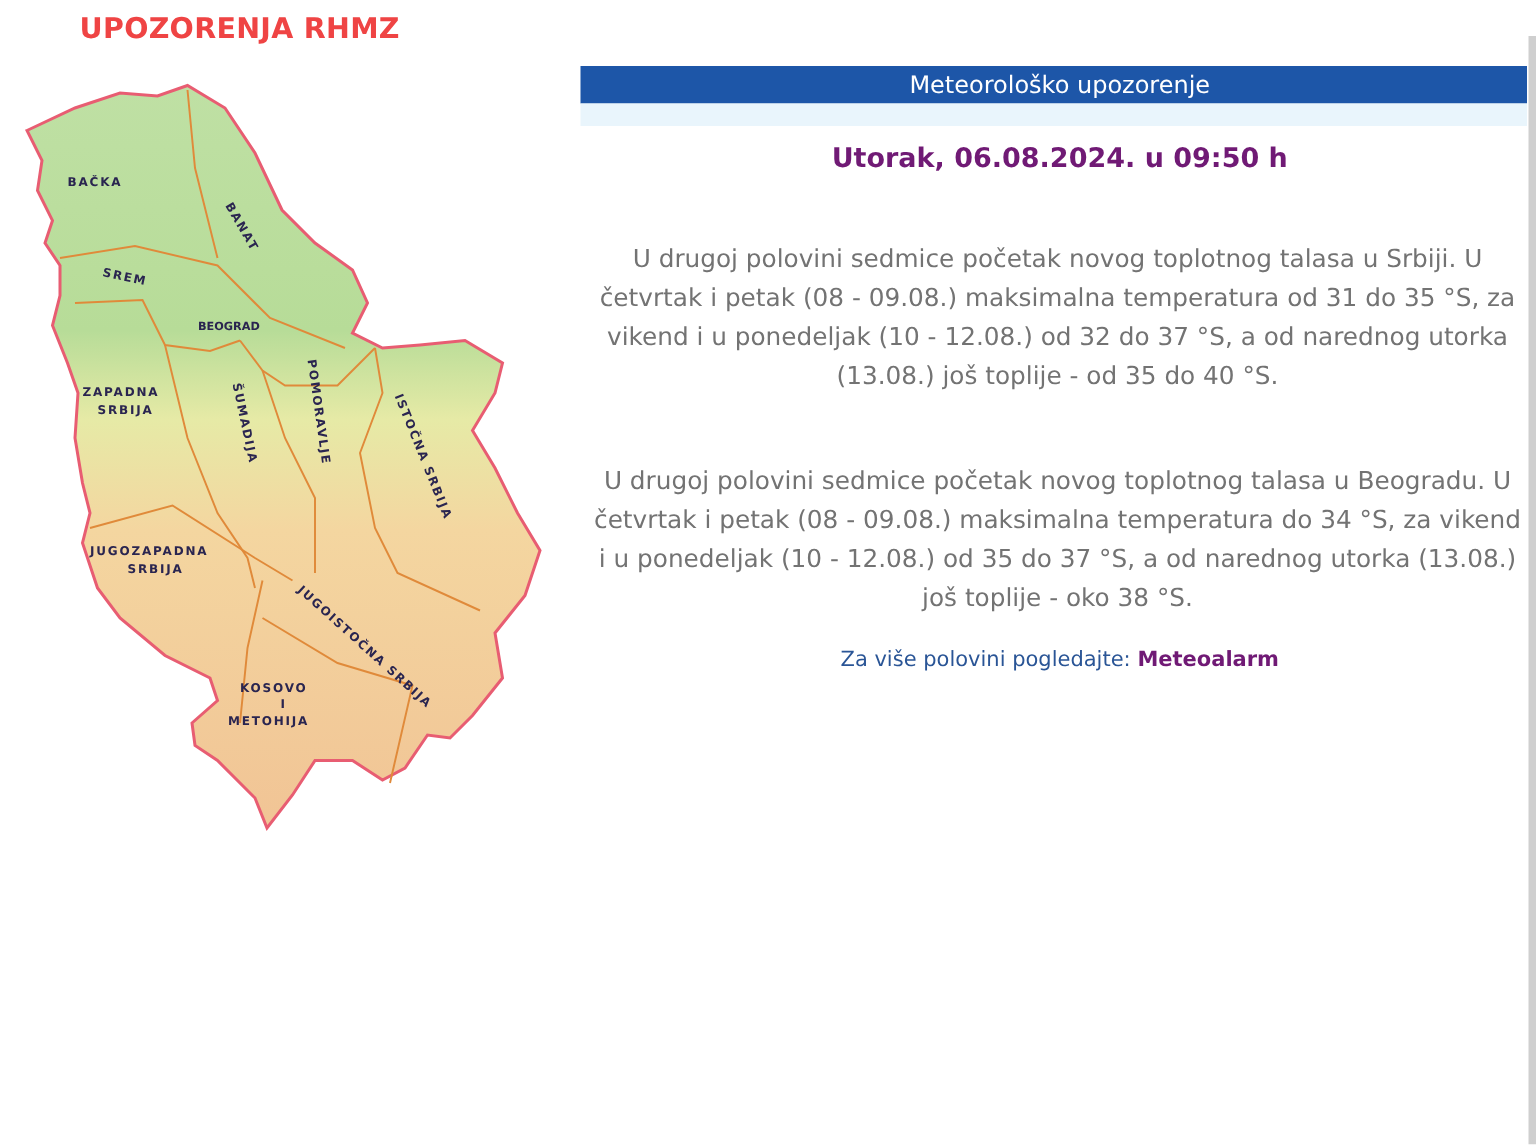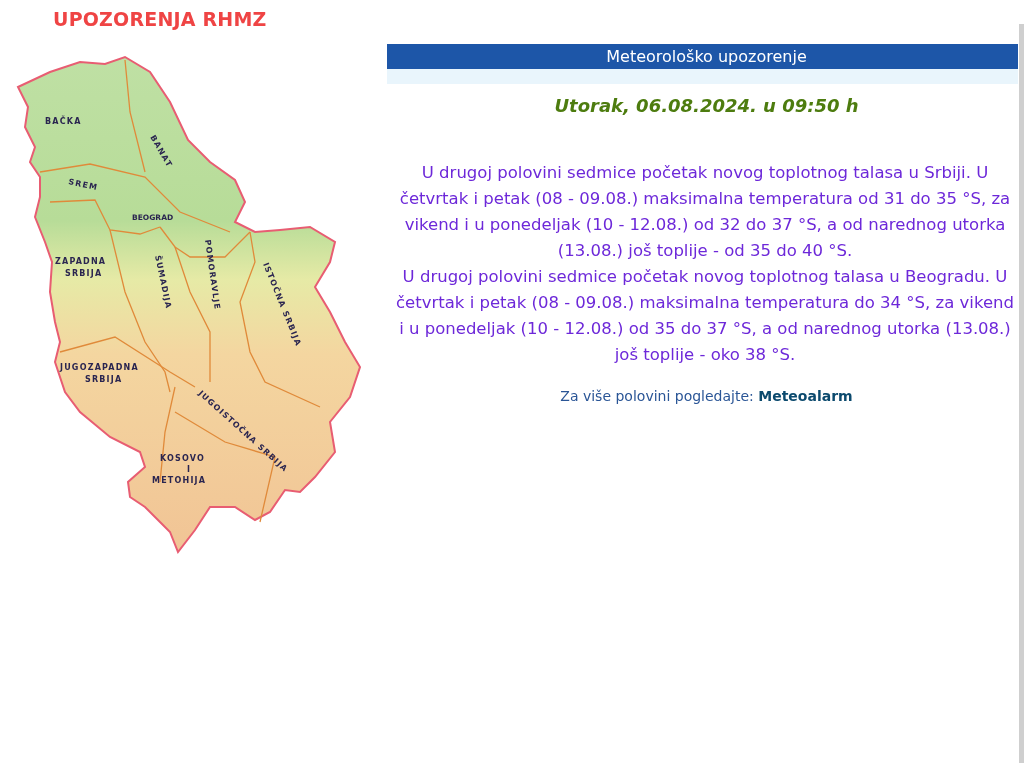--- a/index.html
+++ b/index.html
@@ -3,25 +3,25 @@
 <meta charset="utf-8">
 <style>
   html,body{margin:0;padding:0;background:#fff;}
   body{width:1024px;height:763px;position:relative;overflow:hidden;font-family:"DejaVu Sans","Liberation Sans",sans-serif;}
   .site-title{position:absolute;left:17px;top:8px;font-size:19px;font-weight:bold;color:#ef4444;letter-spacing:0.2px;margin-left:36px;}
   .map{position:absolute;left:10px;top:52px;width:360px;height:510px;}
   .scrollbar{position:absolute;left:1019px;top:24px;width:5px;height:739px;background:#cfcfcf;}
   .panel{position:absolute;left:387px;top:44px;width:631px;height:754px;text-align:center;}
   .panel-header{height:25px;background:#1d56a8;color:#fff;font-size:16px;line-height:25px;padding-left:8px;}
   .panel-sub{height:15px;background:#e9f5fc;}
-  .date{margin:11px 0 0 8px;font-size:18px;font-weight:bold;color:#4d7c0f;font-style:italic;}
+  .date{margin:11px 0 0 8px;font-size:18px;font-weight:bold;color:#701a75;}
   .warn-title{margin:0 0 0 8px;font-size:17px;font-weight:bold;color:#15509d;line-height:27px;width:615px;}
-  .warn-body{margin:0 0 0 8px;font-size:16.5px;color:#6d28d9;line-height:26px;width:620px;}
+  .warn-body{margin:0 0 0 8px;font-size:16.5px;color:#737373;line-height:26px;width:620px;}
   .footer{margin:20px 0 0 8px;font-size:14px;color:#2a5596;}
-  .footer b{color:#0c4a6e;margin-top:30px;}
+  .footer b{color:#701a75;margin-top:30px;}
   .bottom-strip{position:absolute;left:0;bottom:0;width:631px;height:6px;background:#e9f5fc;}
   .lbl{font-family:"DejaVu Sans",sans-serif;font-weight:bold;fill:#2a2550;font-size:8px;letter-spacing:1.2px;}
 </style>
 </head>
 <body>
 
 <div class="site-title">UPOZORENJA RHMZ</div>
 
 <svg class="map" viewBox="0 0 360 510" xmlns="http://www.w3.org/2000/svg">
   <defs>
@@ -65,20 +65,20 @@
 
 <div class="scrollbar"></div>
 
 <div class="panel">
   <div class="panel-header">Meteorološko upozorenje</div>
   <div class="panel-sub"></div>
   <div class="date">Utorak, 06.08.2024. u 09:50 h</div>
 
   <div class="warn-body" style="margin-top:44px">U drugoj polovini sedmice početak novog toplotnog talasa u Srbiji. U četvrtak i petak (08 - 09.08.) maksimalna temperatura od 31 do 35 °S, za vikend i u ponedeljak (10 - 12.08.) od 32 do 37 °S, a od narednog utorka (13.08.) još toplije - od 35 do 40 °S.</div>
 
-  <div class="warn-body" style="">U drugoj polovini sedmice početak novog toplotnog talasa u Beogradu. U četvrtak i petak (08 - 09.08.) maksimalna temperatura do 34 °S, za vikend i u ponedeljak (10 - 12.08.) od 35 do 37 °S, a od narednog utorka (13.08.) još toplije - oko 38 °S.</div>
+  <div class="warn-body" style="margin-top:44px">U drugoj polovini sedmice početak novog toplotnog talasa u Beogradu. U četvrtak i petak (08 - 09.08.) maksimalna temperatura do 34 °S, za vikend i u ponedeljak (10 - 12.08.) od 35 do 37 °S, a od narednog utorka (13.08.) još toplije - oko 38 °S.</div>
 
   <div class="footer">
     <span>Za više polovini pogledajte:</span>
     <b>Meteoalarm</b>
   </div>
   <div class="bottom-strip"></div>
 </div>
 
 </body></html>

